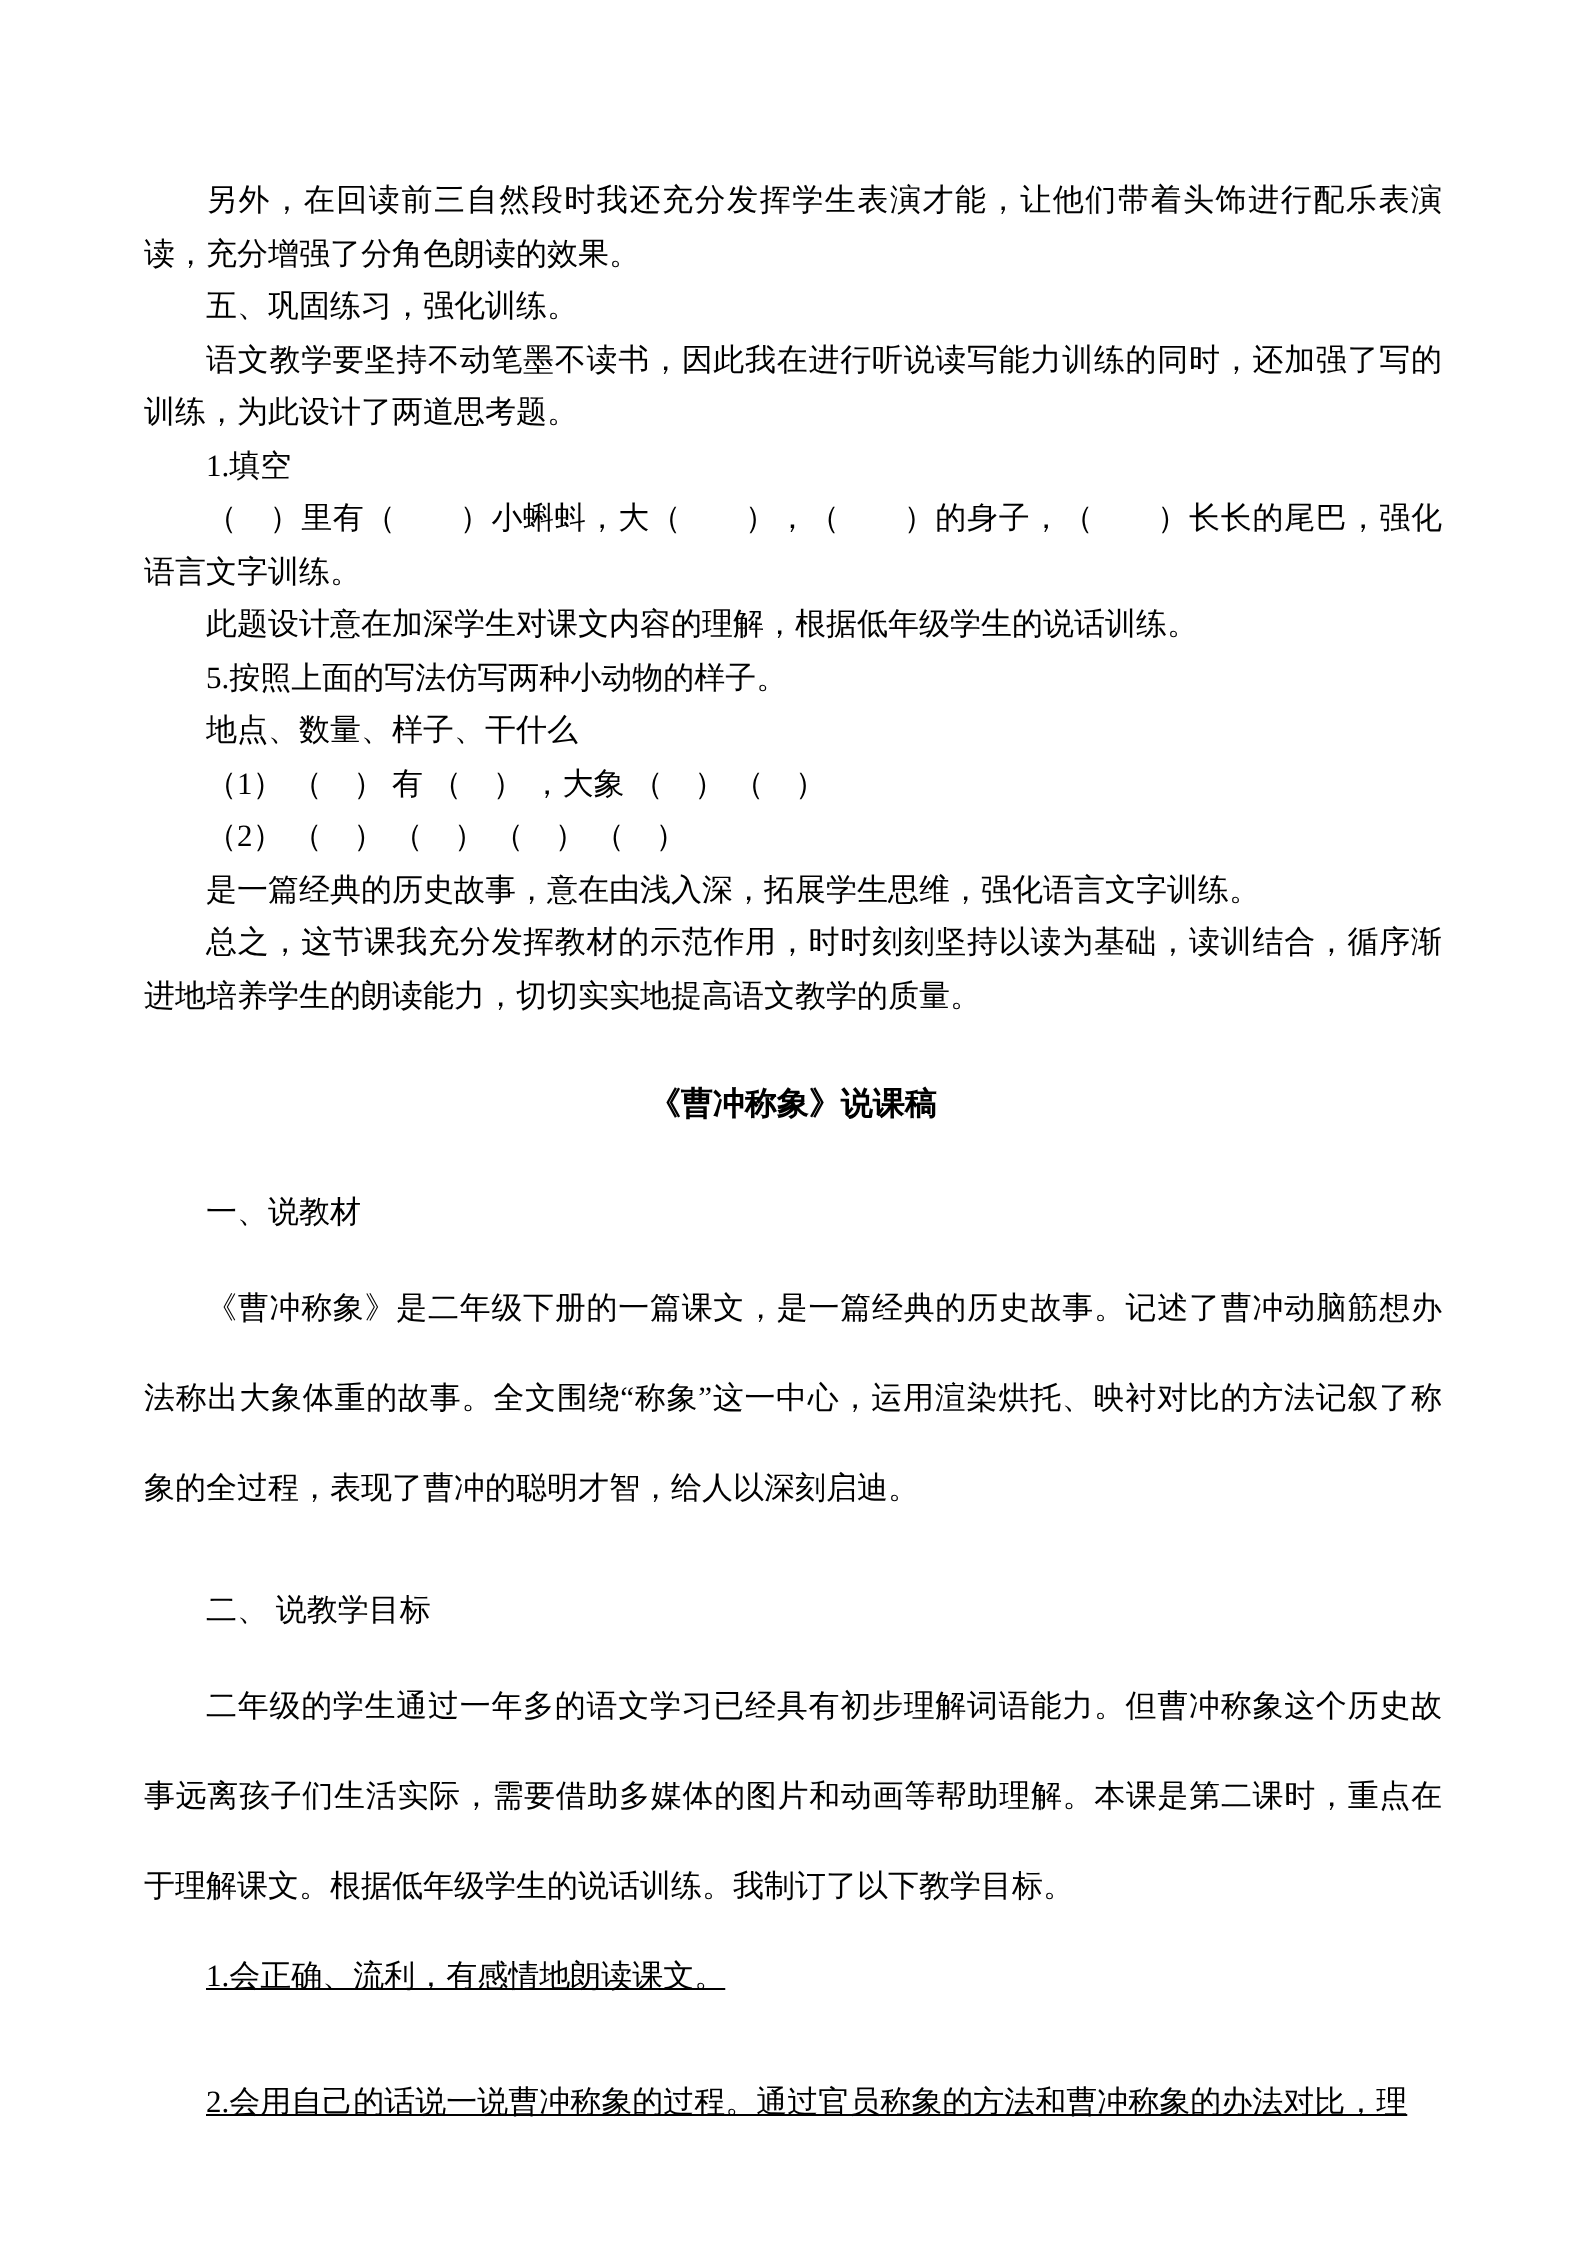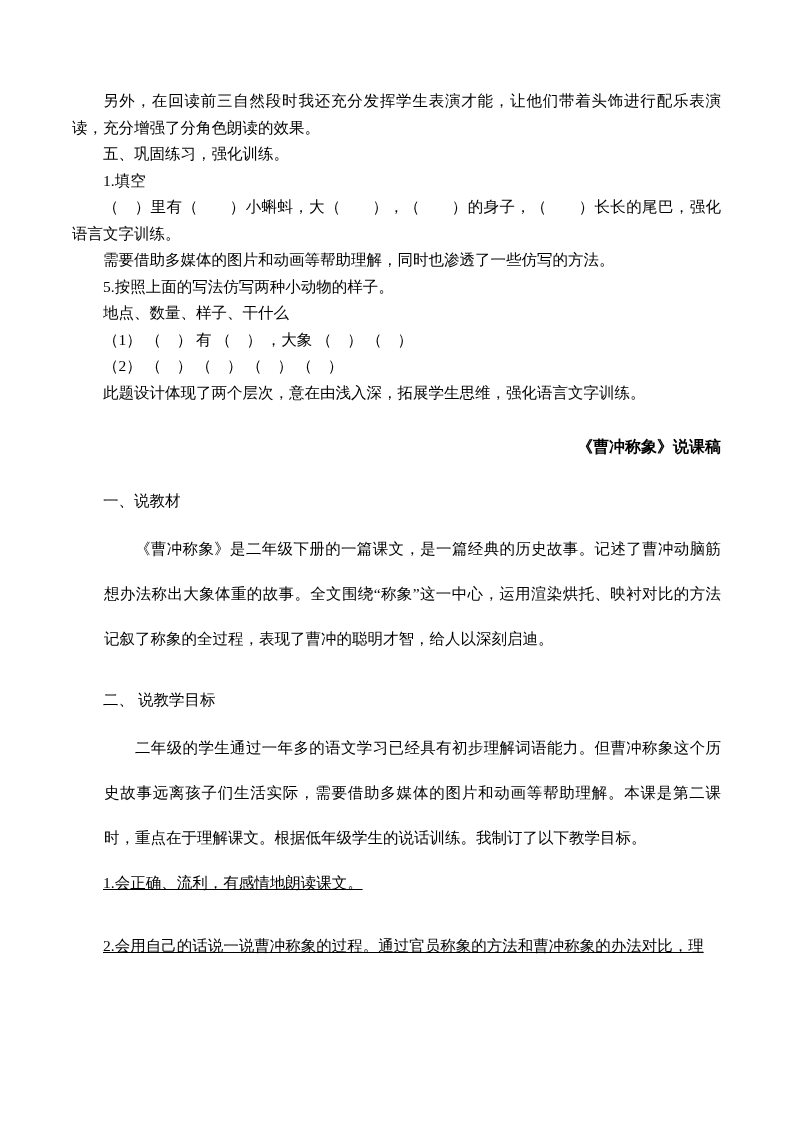--- a/index.html
+++ b/index.html
@@ -25,21 +25,21 @@
     line-height: 26.5px;
     text-indent: 2em;
     text-align: justify;
   }
   
   .title {
     margin: 26px 0 0 0;
     font-size: 16px;
     line-height: 30px;
     font-weight: bold;
-    text-align: right;
+    text-align: center;
   }
   
   .loose p {
     margin: 0;
     font-size: 15.5px;
     line-height: 45px;
     text-indent: 2em;
     text-align: justify;
   }
   .h-sec {
@@ -48,46 +48,47 @@
     line-height: 30px;
     font-weight: normal;
     text-indent: 2em;
     text-align: left;
   }
   .h-sec.second {
     margin-top: 24px;
   }
   .loose p.para {
     margin-top: 10px;
-    margin-left: 32px;
   }
   .loose p.item {
     margin-top: 0;
     text-decoration: underline;
   }
   .loose p.item.gap {
     margin-top: 18px;
   }
 </style>
 </head>
 <body>
 
 <div class="page">
 
   <div class="tight">
     <p>另外，在回读前三自然段时我还充分发挥学生表演才能，让他们带着头饰进行配乐表演读，充分增强了分角色朗读的效果。</p>
     <p>五、巩固练习，强化训练。</p>
+    <p>语文教学要坚持不动笔墨不读书，因此我在进行听说读写能力训练的同时，还加强了写的训练，为此设计了两道思考题。</p>
     <p>1.填空</p>
     <p>（　）里有（　　）小蝌蚪，大（　　），（　　）的身子，（　　）长长的尾巴，强化语言文字训练。</p>
-    <p>需要借助多媒体的图片和动画等帮助理解，同时也渗透了一些仿写的方法。</p>
+    <p>此题设计意在加深学生对课文内容的理解，根据低年级学生的说话训练。</p>
     <p>5.按照上面的写法仿写两种小动物的样子。</p>
     <p>地点、数量、样子、干什么</p>
     <p>（1） （　） 有 （　） ，大象 （　） （　）</p>
     <p>（2） （　） （　） （　） （　）</p>
-    <p>此题设计体现了两个层次，意在由浅入深，拓展学生思维，强化语言文字训练。</p>
+    <p>是一篇经典的历史故事，意在由浅入深，拓展学生思维，强化语言文字训练。</p>
+    <p>总之，这节课我充分发挥教材的示范作用，时时刻刻坚持以读为基础，读训结合，循序渐进地培养学生的朗读能力，切切实实地提高语文教学的质量。</p>
   </div>
 
   <h1 class="title">《曹冲称象》说课稿</h1>
 
   <div class="loose">
     <h2 class="h-sec">一、说教材</h2>
     <p class="para">《曹冲称象》是二年级下册的一篇课文，是一篇经典的历史故事。记述了曹冲动脑筋想办法称出大象体重的故事。全文围绕“称象”这一中心，运用渲染烘托、映衬对比的方法记叙了称象的全过程，表现了曹冲的聪明才智，给人以深刻启迪。</p>
 
     <h2 class="h-sec second">二、 说教学目标</h2>
     <p class="para">二年级的学生通过一年多的语文学习已经具有初步理解词语能力。但曹冲称象这个历史故事远离孩子们生活实际，需要借助多媒体的图片和动画等帮助理解。本课是第二课时，重点在于理解课文。根据低年级学生的说话训练。我制订了以下教学目标。</p>

